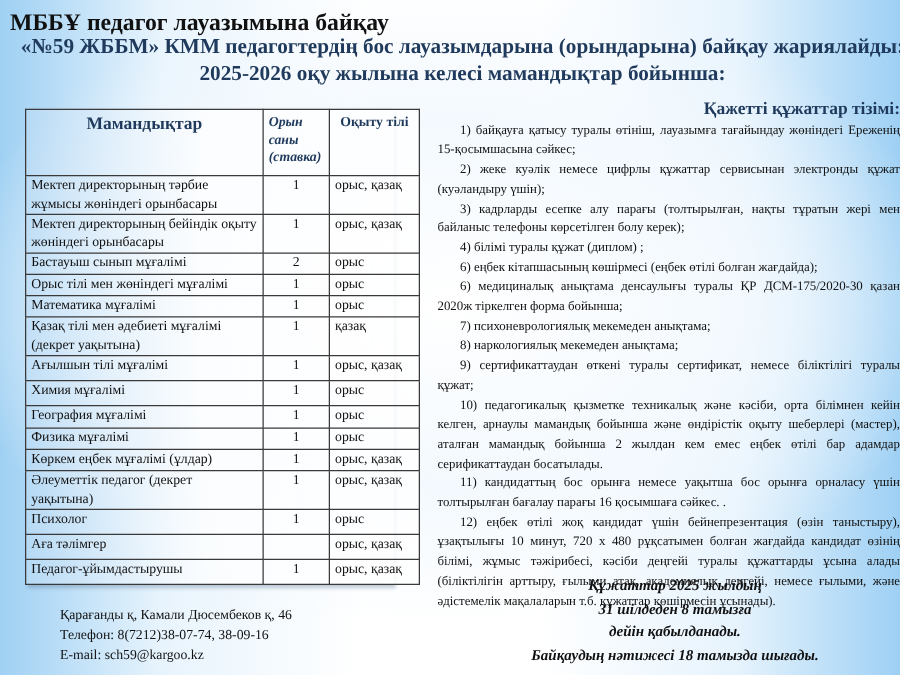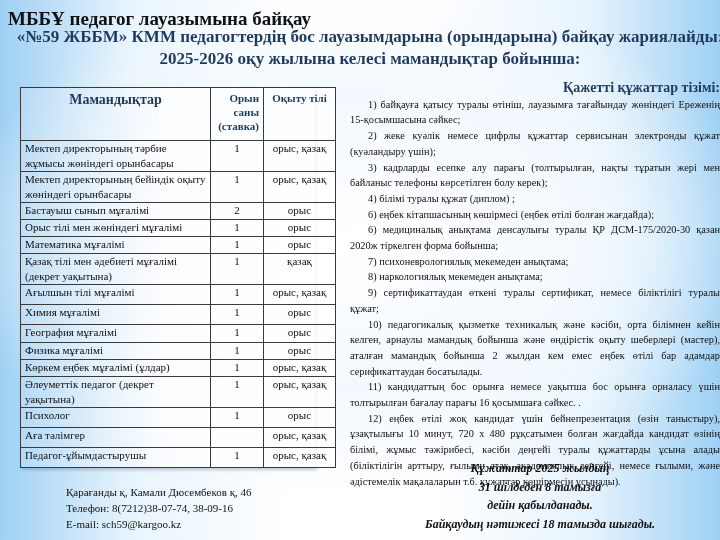--- a/index.html
+++ b/index.html
@@ -27,37 +27,37 @@
     box-shadow: 2px 2px 3px rgba(80,110,140,0.35);
   }
   table {
     border-collapse: collapse; width: 316px;
     background: linear-gradient(90deg, rgba(190,220,245,0.55) 0%, rgba(255,255,255,0.7) 45%, rgba(255,255,255,0.85) 100%);
     font-size: 11px;
   }
   th, td { border: 1px solid #3a3a3a; padding: 0 4px; vertical-align: top; line-height: 15px; }
   th { font-weight: bold; color: #1f3a5c; }
   th.c-spec { font-size: 14px; text-align: center; width: 181px; padding-top: 4px; }
-  th.c-count { font-size: 11px; text-align: right; width: 44px; line-height: 14px; padding-top: 3px; }
+  th.c-count { font-size: 11px; text-align: left; width: 44px; line-height: 14px; padding-top: 3px; font-style: italic; }
   th.c-lang { font-size: 11px; text-align: center; padding-top: 3px; }
   thead tr { height: 53px; }
   td.count { text-align: center; }
-  td.lang { text-align: center; }
+  td.lang { }
   tr.r1 td { height: 30px; }
   tr.r2 td { height: 16px; }
 
   .docs {
     position: absolute; left: 350px; top: 80px; width: 370px;
     font-size: 10.3px; line-height: 15.7px; text-align: justify; color: #111;
   }
   .docs .title { text-align: right; font-weight: bold; color: #1f3a5c; font-size: 14px; margin-bottom: 1px; }
   .docs p { margin: 0; text-indent: 18px; }
 
   .contacts {
-    position: absolute; left: 48px; top: 484px; font-size: 11px; line-height: 16px; color: #111; margin-left: 18px;
+    position: absolute; left: 48px; top: 484px; font-size: 11px; line-height: 16px; color: #111;
   }
   .deadline {
     position: absolute; left: 360px; top: 459px; width: 360px; text-align: center;
     font-style: italic; font-weight: bold; font-size: 12px; line-height: 18.5px; color: #111;
   }
 </style>
 </head>
 <body>
 
 <div class="top-label">МББҰ педагог лауазымына байқау</div>

